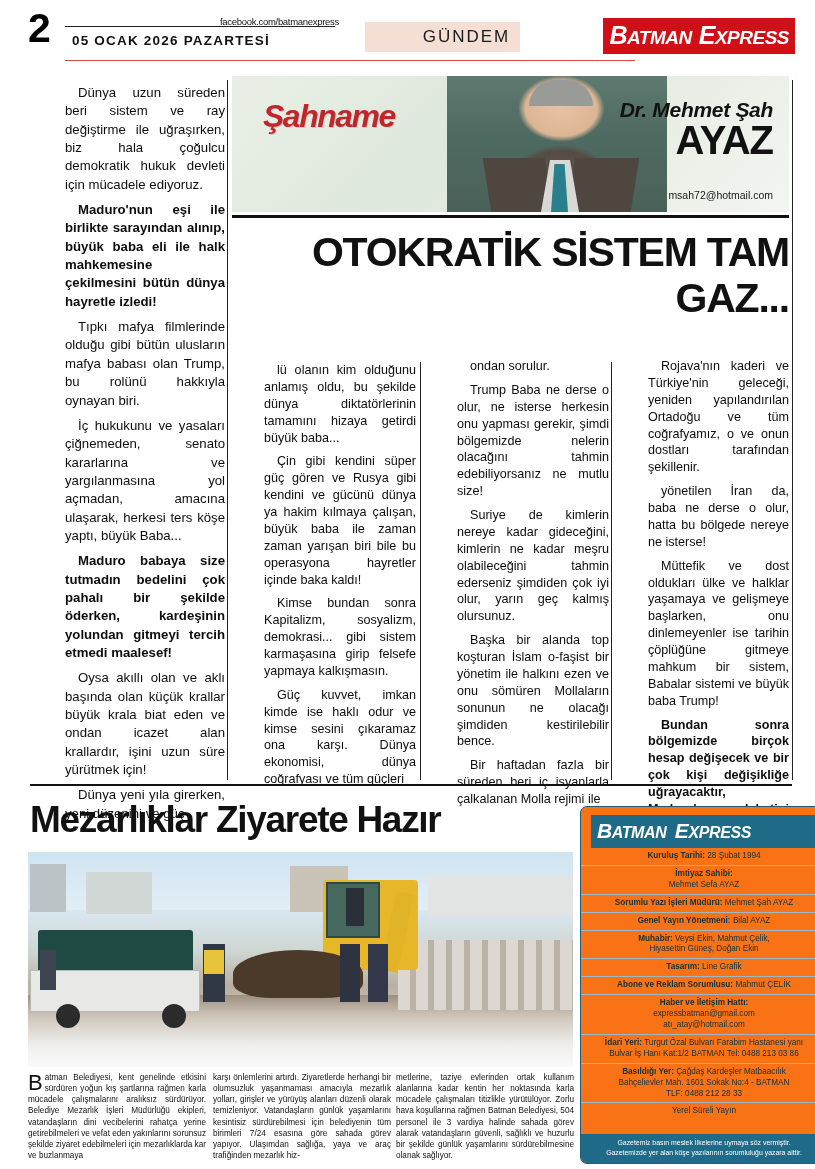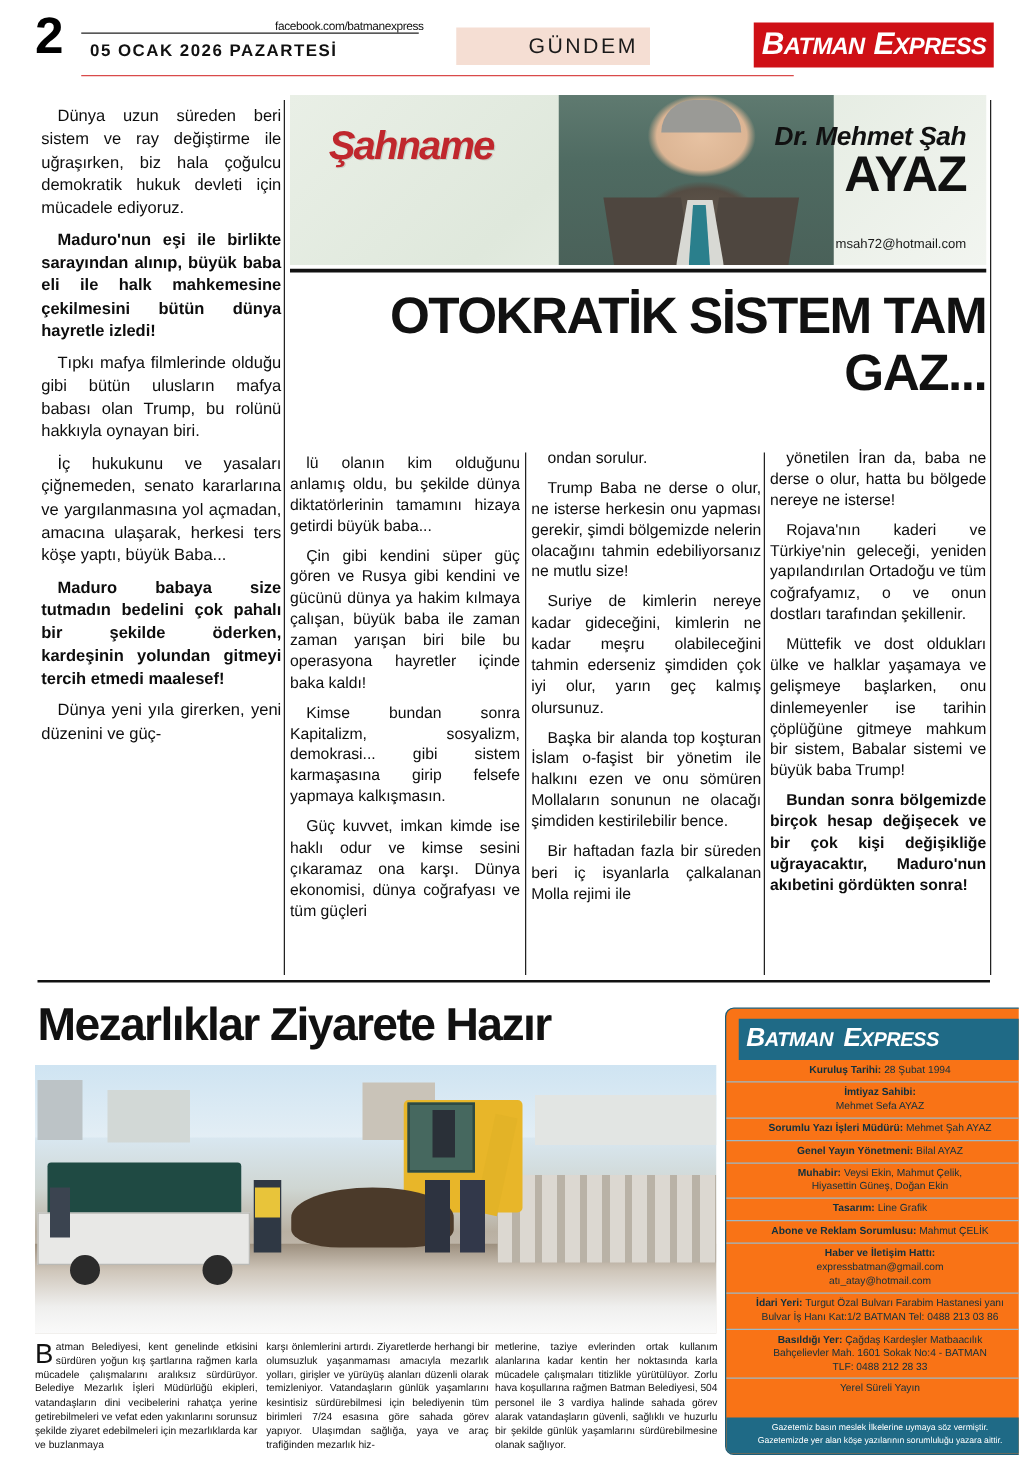--- a/index.html
+++ b/index.html
@@ -141,21 +141,21 @@
 
   
   .col {
     position: absolute;
     font-size: 12.6px;
     line-height: 1.34;
     text-align: justify;
     color: #0d0d0d;
     hyphens: auto;
   }
-  .col p { margin-bottom: 7px; text-indent: 13px; }
+  .col p { margin-bottom: 7px; text-indent: 13px; margin-left: 32px; }
   .col p.b { font-weight: 700; }
   #col1 { left: 33px; top: 70px; width: 192px; font-size: 13.2px; line-height: 1.39; }
   #col2 { left: 232px; top: 348px; width: 184px; }
   #col3 { left: 425px; top: 344px; width: 184px; }
   #col4 { left: 616px; top: 344px; width: 173px; }
 
   .vline { position: absolute; width: 0; border-left: 1px solid #222; }
   #vl-1 { left: 227px; top: 66px; height: 700px; }
   #vl-2 { left: 420px; top: 348px; height: 418px; }
   #vl-3 { left: 611px; top: 348px; height: 418px; }
@@ -286,38 +286,39 @@
   <div class="vline" id="vl-2"></div>
   <div class="vline" id="vl-3"></div>
   <div class="vline" id="vl-4"></div>
 
   <div class="col" id="col1">
       <p>Dünya uzun süreden beri sistem ve ray değiştirme ile uğraşırken, biz hala çoğulcu demokratik hukuk devleti için mücadele ediyoruz.</p>
       <p class="b">Maduro'nun eşi ile birlikte sarayından alınıp, büyük baba eli ile halk mahkemesine çekilmesini bütün dünya hayretle izledi!</p>
       <p>Tıpkı mafya filmlerinde olduğu gibi bütün ulusların mafya babası olan Trump, bu rolünü hakkıyla oynayan biri.</p>
       <p>İç hukukunu ve yasaları çiğnemeden, senato kararlarına ve yargılanmasına yol açmadan, amacına ulaşarak, herkesi ters köşe yaptı, büyük Baba...</p>
       <p class="b">Maduro babaya size tutmadın bedelini çok pahalı bir şekilde öderken, kardeşinin yolundan gitmeyi tercih etmedi maalesef!</p>
+      <p>Oysa akıllı olan ve aklı başında olan küçük krallar büyük krala biat eden ve ondan icazet alan krallardır, işini uzun süre yürütmek için!</p>
       <p>Dünya yeni yıla girerken, yeni düzenini ve güç-</p>
     </div>
   <div class="col" id="col2">
       <p>lü olanın kim olduğunu anlamış oldu, bu şekilde dünya diktatörlerinin tamamını hizaya getirdi büyük baba...</p>
       <p>Çin gibi kendini süper güç gören ve Rusya gibi kendini ve gücünü dünya ya hakim kılmaya çalışan, büyük baba ile zaman zaman yarışan biri bile bu operasyona hayretler içinde baka kaldı!</p>
       <p>Kimse bundan sonra Kapitalizm, sosyalizm, demokrasi... gibi sistem karmaşasına girip felsefe yapmaya kalkışmasın.</p>
       <p>Güç kuvvet, imkan kimde ise haklı odur ve kimse sesini çıkaramaz ona karşı. Dünya ekonomisi, dünya coğrafyası ve tüm güçleri</p>
     </div>
   <div class="col" id="col3">
       <p>ondan sorulur.</p>
       <p>Trump Baba ne derse o olur, ne isterse herkesin onu yapması gerekir, şimdi bölgemizde nelerin olacağını tahmin edebiliyorsanız ne mutlu size!</p>
       <p>Suriye de kimlerin nereye kadar gideceğini, kimlerin ne kadar meşru olabileceğini tahmin ederseniz şimdiden çok iyi olur, yarın geç kalmış olursunuz.</p>
       <p>Başka bir alanda top koşturan İslam o-faşist bir yönetim ile halkını ezen ve onu sömüren Mollaların sonunun ne olacağı şimdiden kestirilebilir bence.</p>
       <p>Bir haftadan fazla bir süreden beri iç isyanlarla çalkalanan Molla rejimi ile</p>
     </div>
   <div class="col" id="col4">
+      <p>Rojava'nın kaderi ve Türkiye'nin geleceği, yeniden yapılandırılan Ortadoğu ve tüm coğrafyamız, o ve onun dostları tarafından şekillenir.</p>
       <p>yönetilen İran da, baba ne derse o olur, hatta bu bölgede nereye ne isterse!</p>
-      <p>Rojava'nın kaderi ve Türkiye'nin geleceği, yeniden yapılandırılan Ortadoğu ve tüm coğrafyamız, o ve onun dostları tarafından şekillenir.</p>
       <p>Müttefik ve dost oldukları ülke ve halklar yaşamaya ve gelişmeye başlarken, onu dinlemeyenler ise tarihin çöplüğüne gitmeye mahkum bir sistem, Babalar sistemi ve büyük baba Trump!</p>
       <p class="b">Bundan sonra bölgemizde birçok hesap değişecek ve bir çok kişi değişikliğe uğrayacaktır, Maduro'nun akıbetini gördükten sonra!</p>
     </div>
 
   <div class="hrule-main"></div>
 
   <div class="news-headline">Mezarlıklar Ziyarete Hazır</div>
 
   <div class="news-photo">
     <div class="np-sky"></div>

